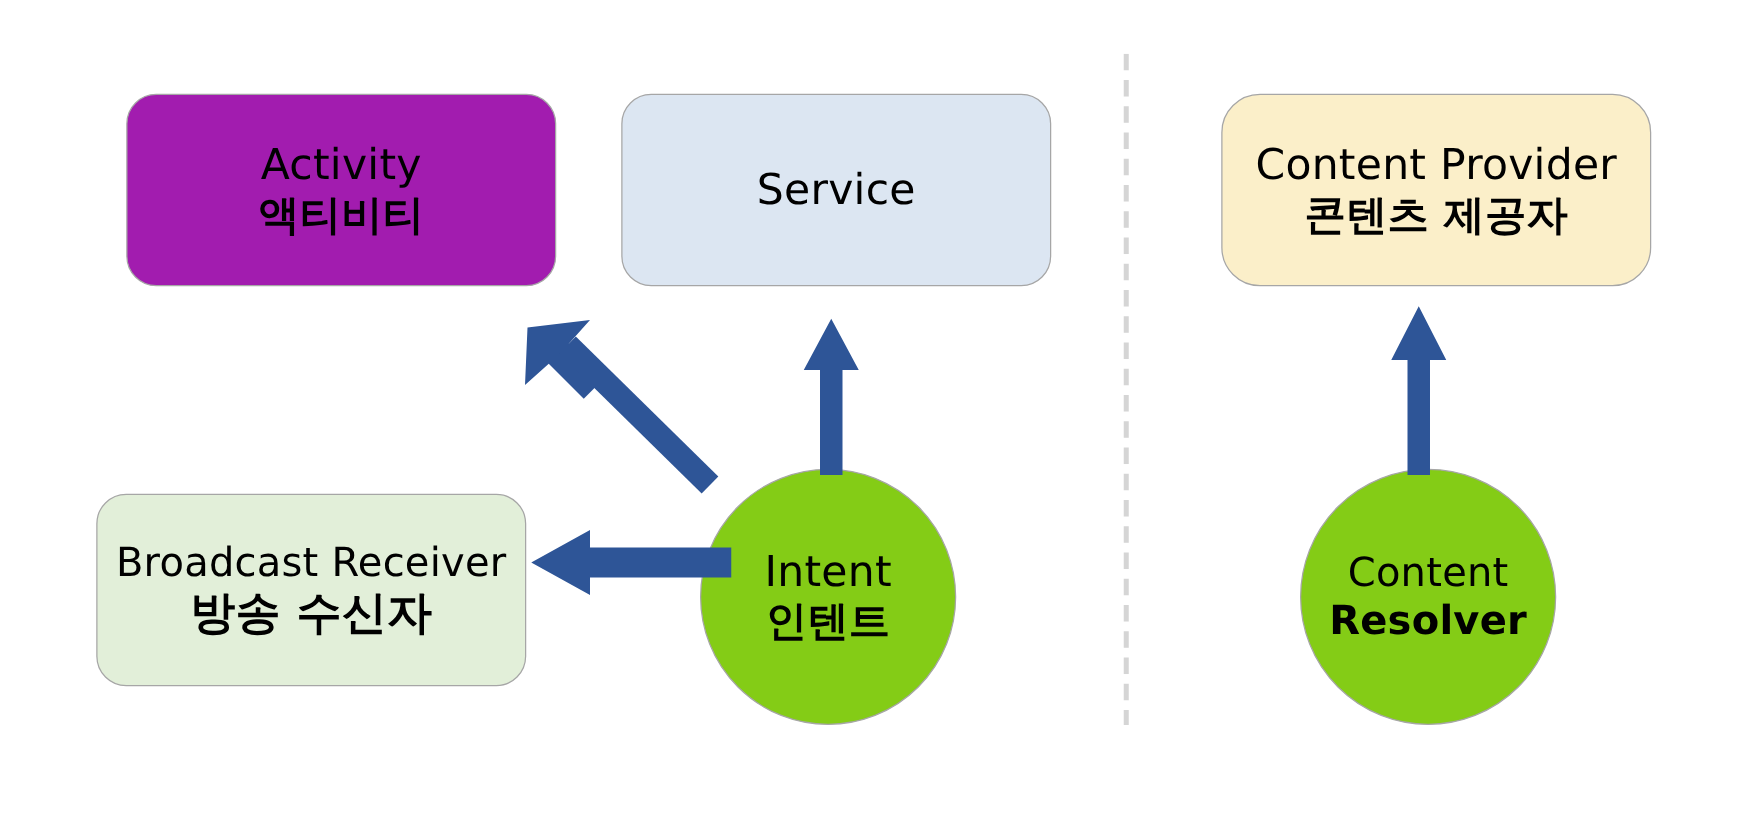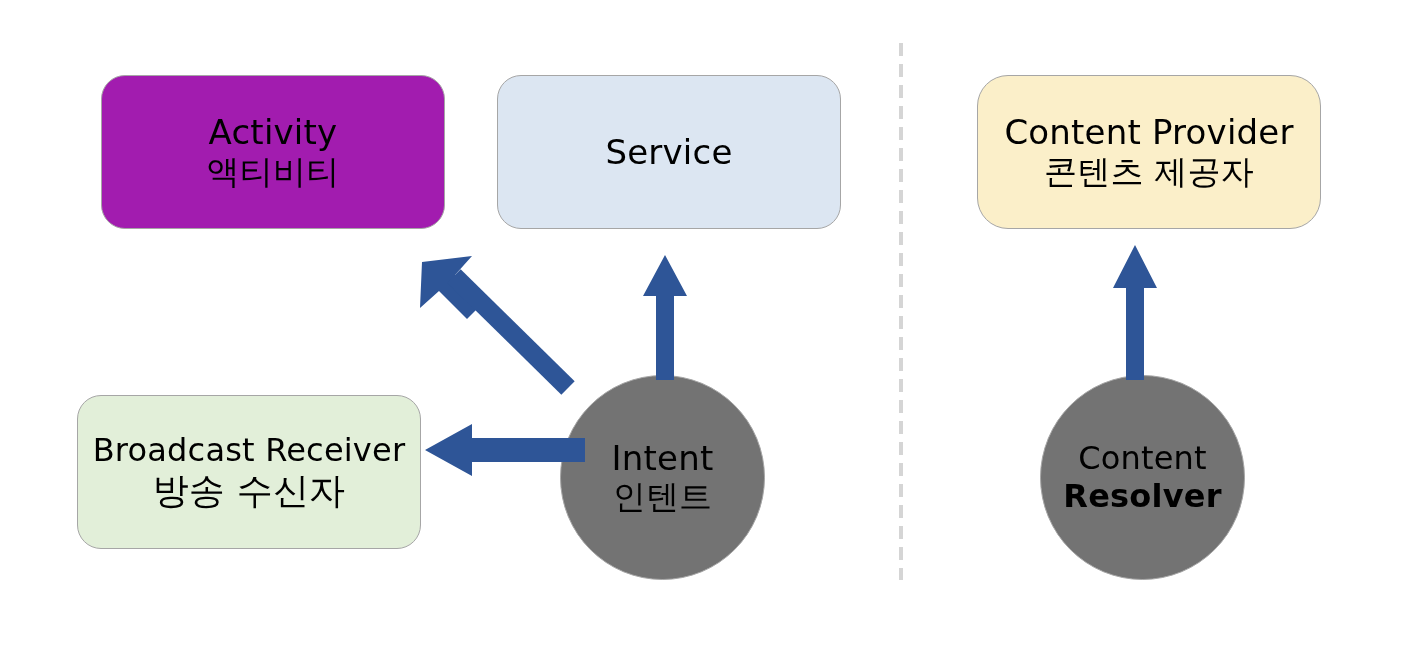--- a/index.html
+++ b/index.html
@@ -30,38 +30,38 @@
     color: #000000;
     line-height: 1.18;
   }
   .node .line1 {
     font-weight: 400;
     font-size: 34px;
     letter-spacing: 0.2px;
     white-space: nowrap;
   }
   .node .line2 {
-    font-weight: 400;
+    font-weight: 700;
     font-size: 33px;
     letter-spacing: 0.2px;
     white-space: nowrap;
   }
   .node.plain .line2 {
     font-weight: 700;
     font-size: 34px;
   }
 
   .box {
     border: 1.6px solid #a6a6a6;
     border-radius: 24px;
   }
   .circle {
     border: 1.6px solid #a6a6a6;
     border-radius: 50%;
-    background: #737373;
+    background: #84cc16;
   }
 
   
   #node-activity          { left: 77px;  top: 75px;  width: 344px; height: 154px; background: #a21caf; margin-left: 24px; }
   #node-service           { left: 497px; top: 75px;  width: 344px; height: 154px; background: #dce6f2; gap: 48px; }
   #node-content-provider  { left: 977px; top: 75px;  width: 344px; height: 154px; background: #fbefc9; border-radius: 31px; }
   #node-broadcast         { left: 77px;  top: 395px; width: 344px; height: 154px; background: #e2efd9; }
   #node-broadcast .line1  { font-size: 32px; }
   #node-broadcast .line2  { font-size: 36px; }
   #node-intent            { left: 560px; top: 375px; width: 205px; height: 205px; }

